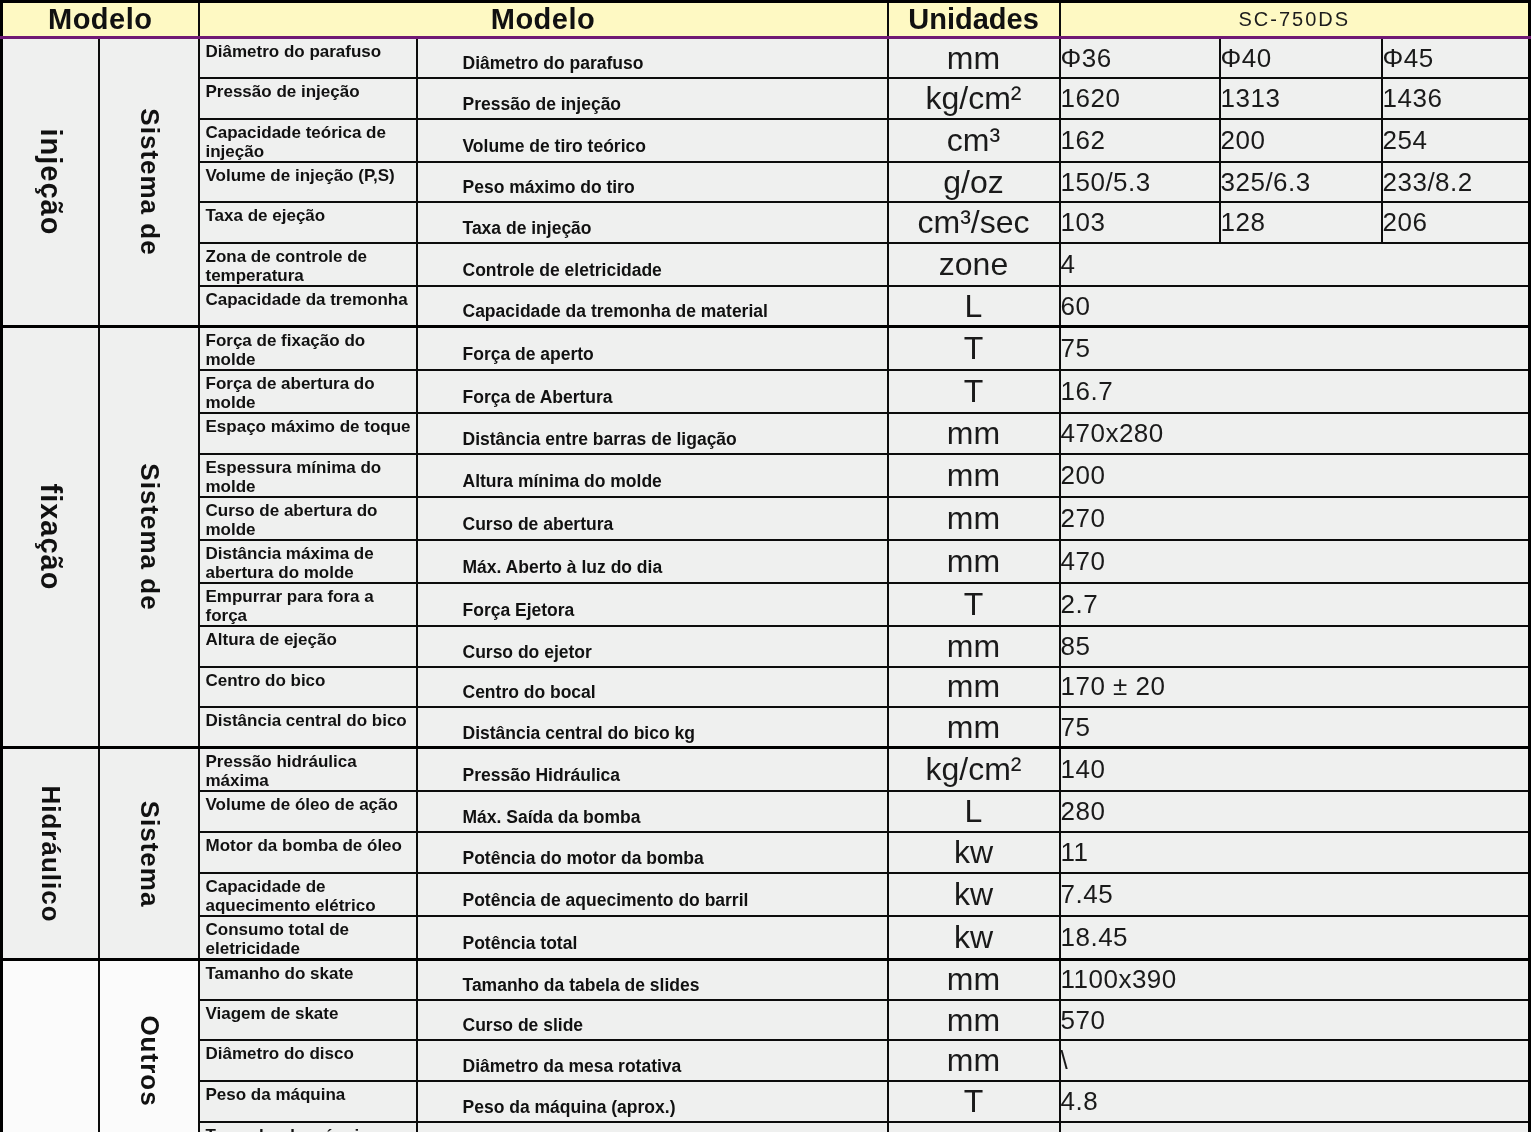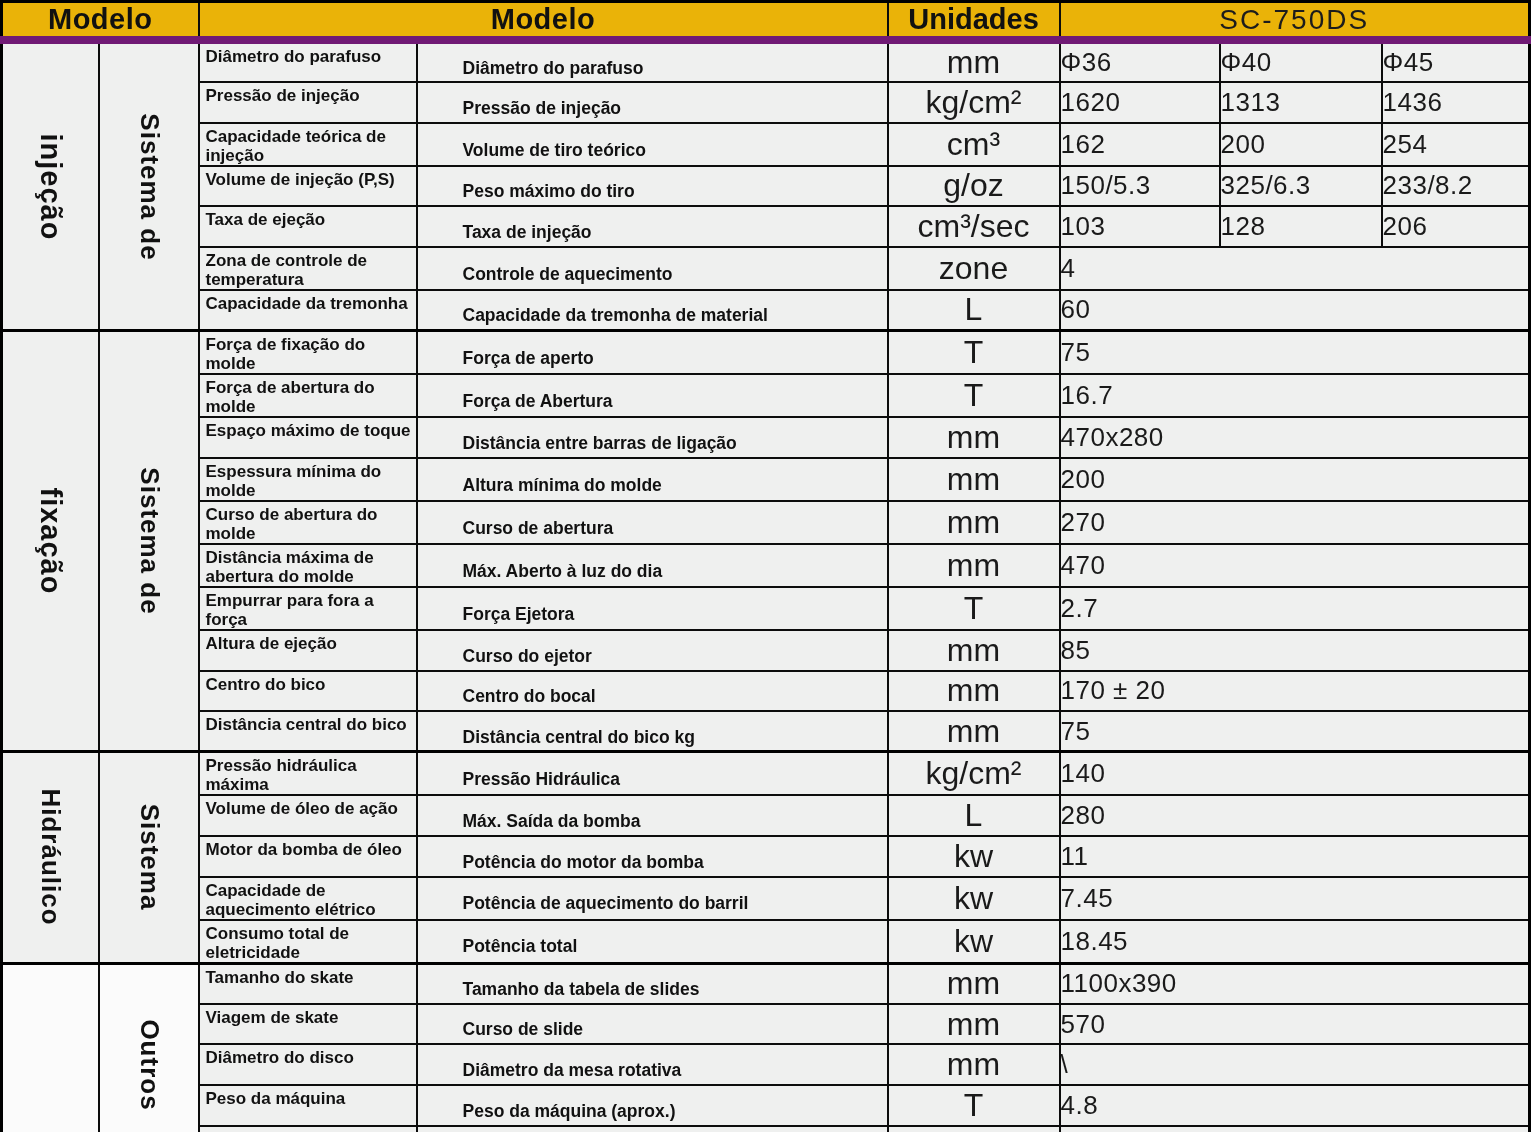--- a/index.html
+++ b/index.html
@@ -13,24 +13,24 @@
     width:1528px; height:1132px;
     border:3px solid #000;
   }
   col.cA{width:97px;}  col.cB{width:100px;} col.cC{width:218px;}
   col.cD{width:471px;} col.cE{width:172px;} col.cF{width:160px;}
   col.cG{width:162px;} col.cH{width:148px;}
 
   th, td { border:2px solid #0c0c0c; background:#eff0ef; padding:0; }
 
   thead tr { height:35px; }
-  thead th { background:#eab308; border-bottom:8px solid #701a75; overflow:hidden; }
+  thead th { background:#fef9c3; border-bottom:3px solid #701a75; overflow:hidden; }
   th.hmodel { font-size:29px; font-weight:bold; letter-spacing:0.5px; }
   th.hunits { font-size:29px; font-weight:bold; }
-  th.hmachine { font-size:28px; font-weight:normal; letter-spacing:2px; color:#1c1c1c; }
+  th.hmachine { font-size:20px; font-weight:normal; letter-spacing:2px; color:#1c1c1c; }
 
   tbody tr { height:40.6px; }
   tr.sec td { border-top:3px solid #000; }
 
   td.rot { position:relative; overflow:visible; }
   td.rot .vtxt {
     position:absolute; top:50%; left:50%;
     transform:translate(-50%,-50%) rotate(90deg);
     white-space:nowrap; font-weight:bold; letter-spacing:1px;
   }
@@ -123,21 +123,21 @@
     <tr>
       <td class="c1">Taxa de ejeção</td>
       <td class="c2">Taxa de injeção</td>
       <td class="unit">cm³/sec</td>
       <td class="val">103</td>
       <td class="val">128</td>
       <td class="val">206</td>
     </tr>
     <tr>
       <td class="c1">Zona de controle de temperatura</td>
-      <td class="c2">Controle de aquecimento</td>
+      <td class="c2">Controle de eletricidade</td>
       <td class="unit">zone</td>
       <td class="val" colspan="3">4</td>
     </tr>
     <tr>
       <td class="c1">Capacidade da tremonha</td>
       <td class="c2">Capacidade da tremonha de material</td>
       <td class="unit">L</td>
       <td class="val" colspan="3">60</td>
     </tr>
 

